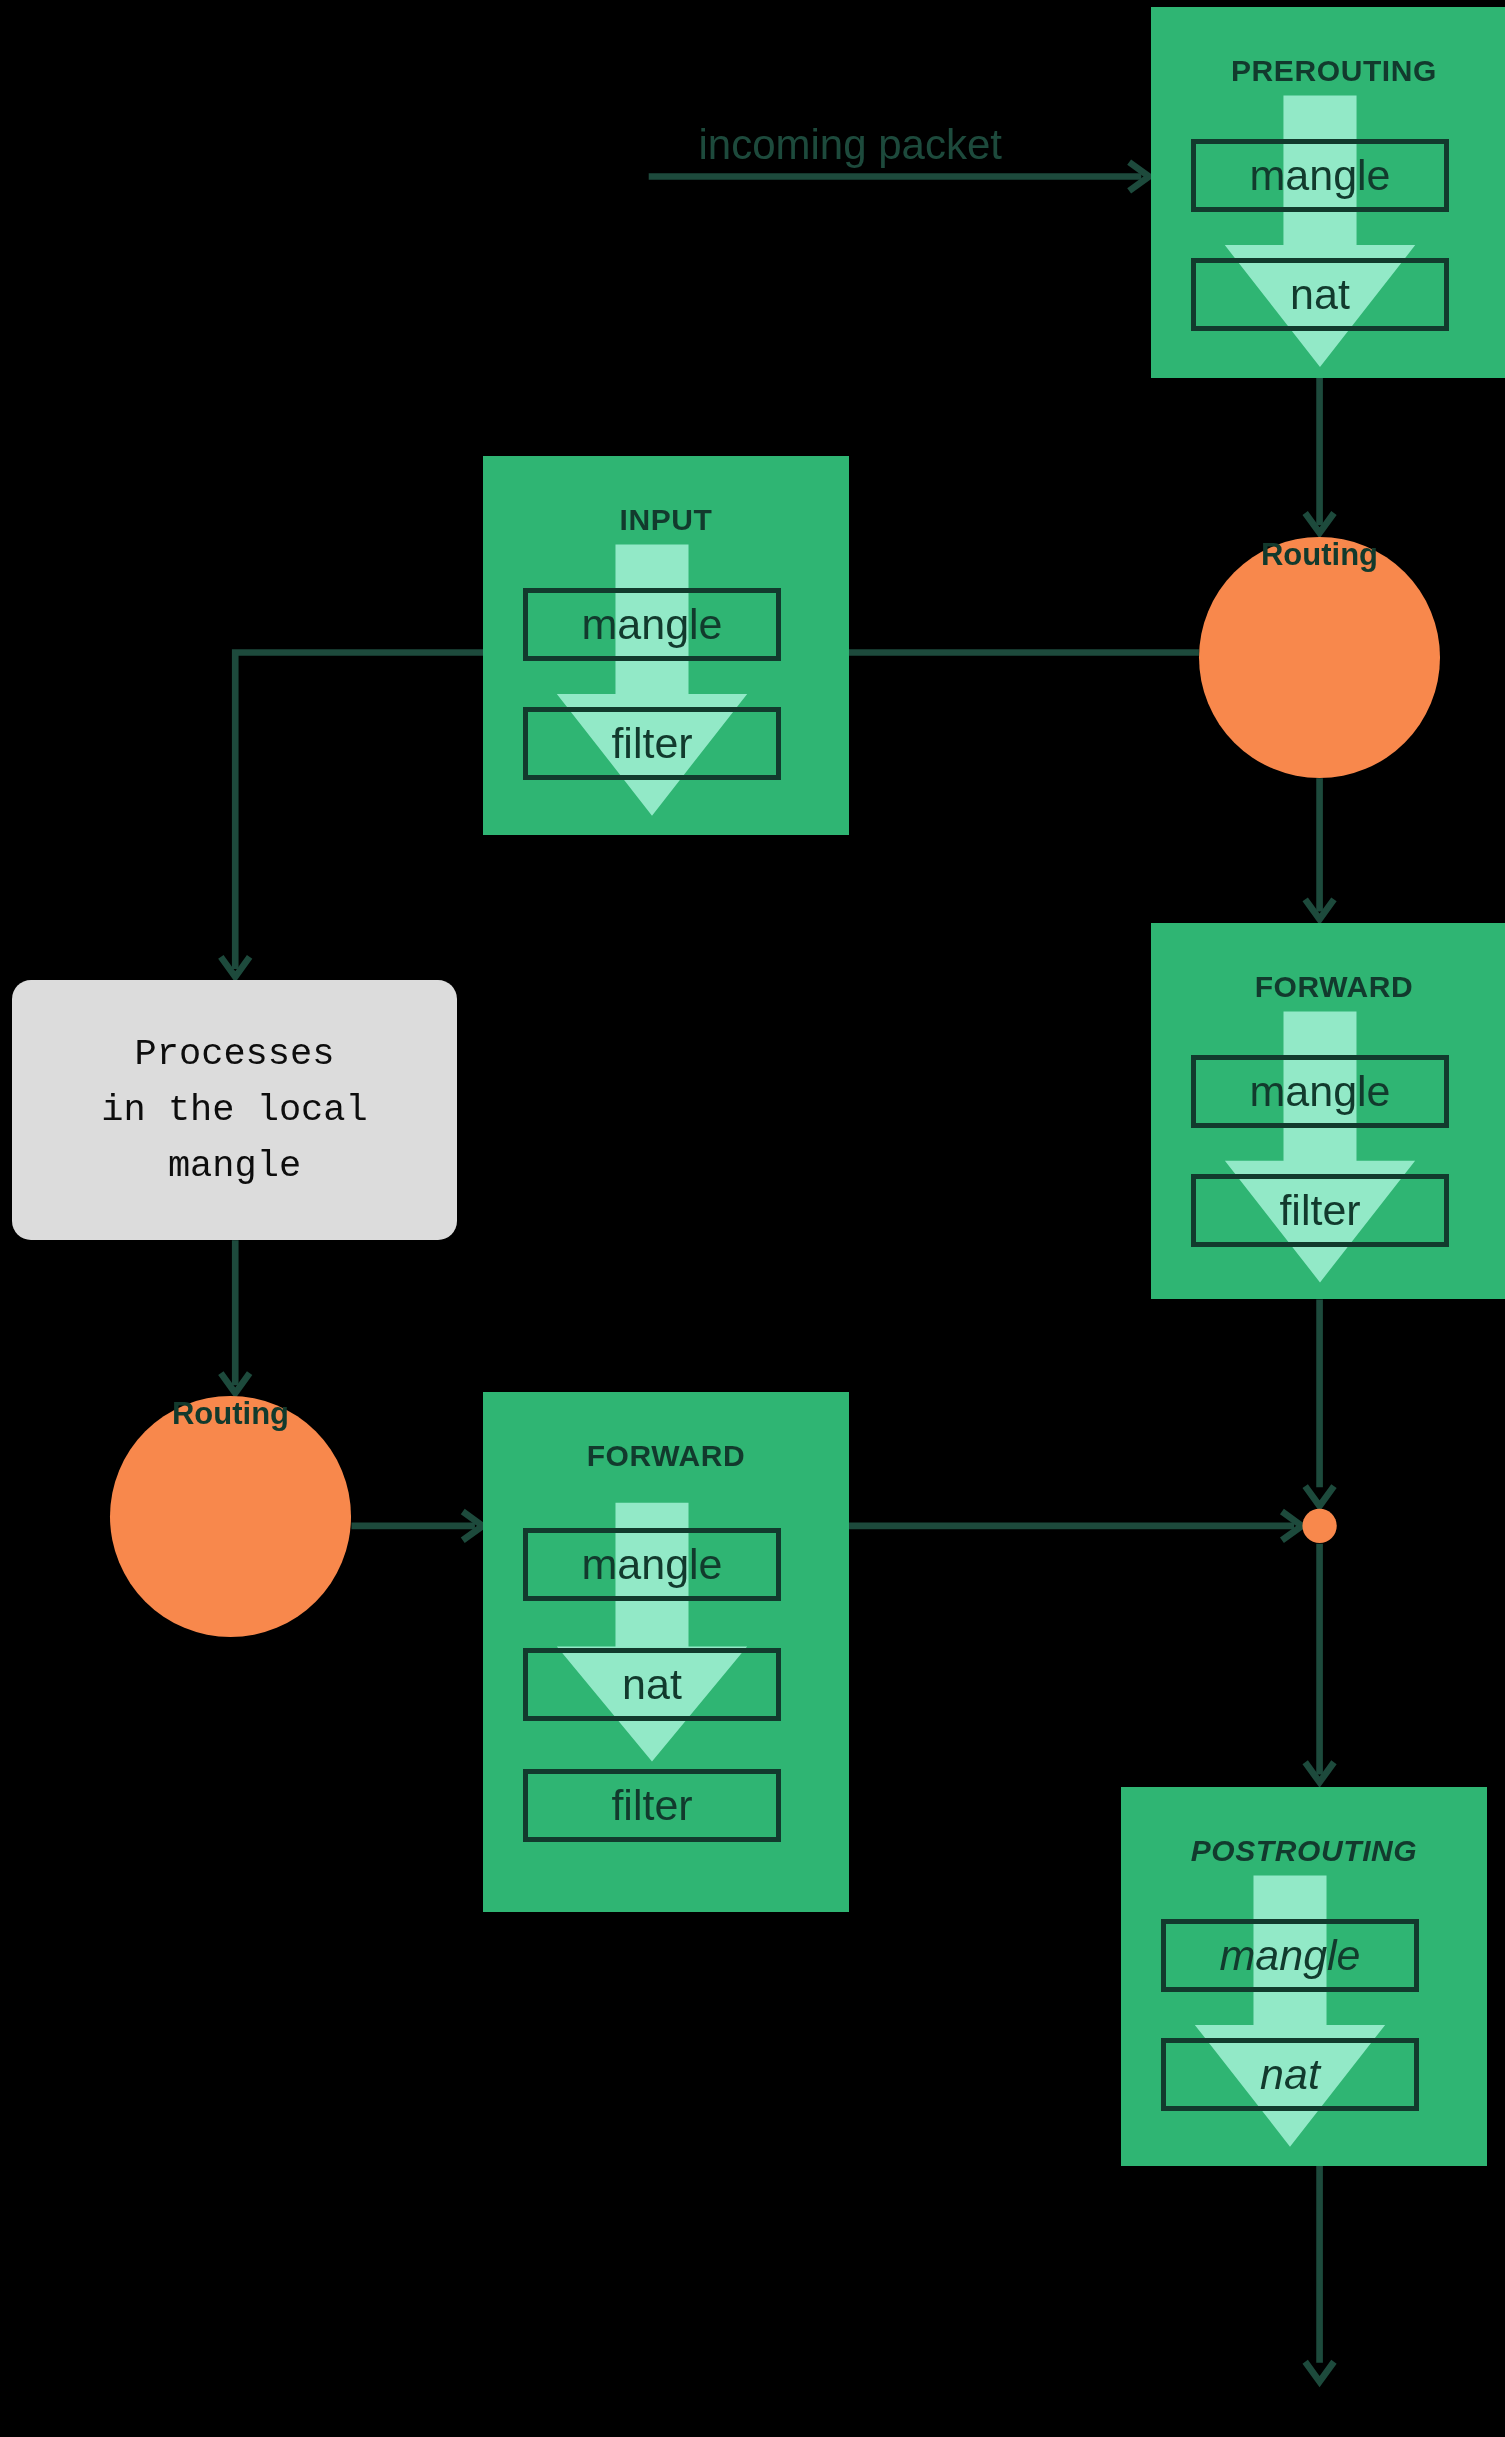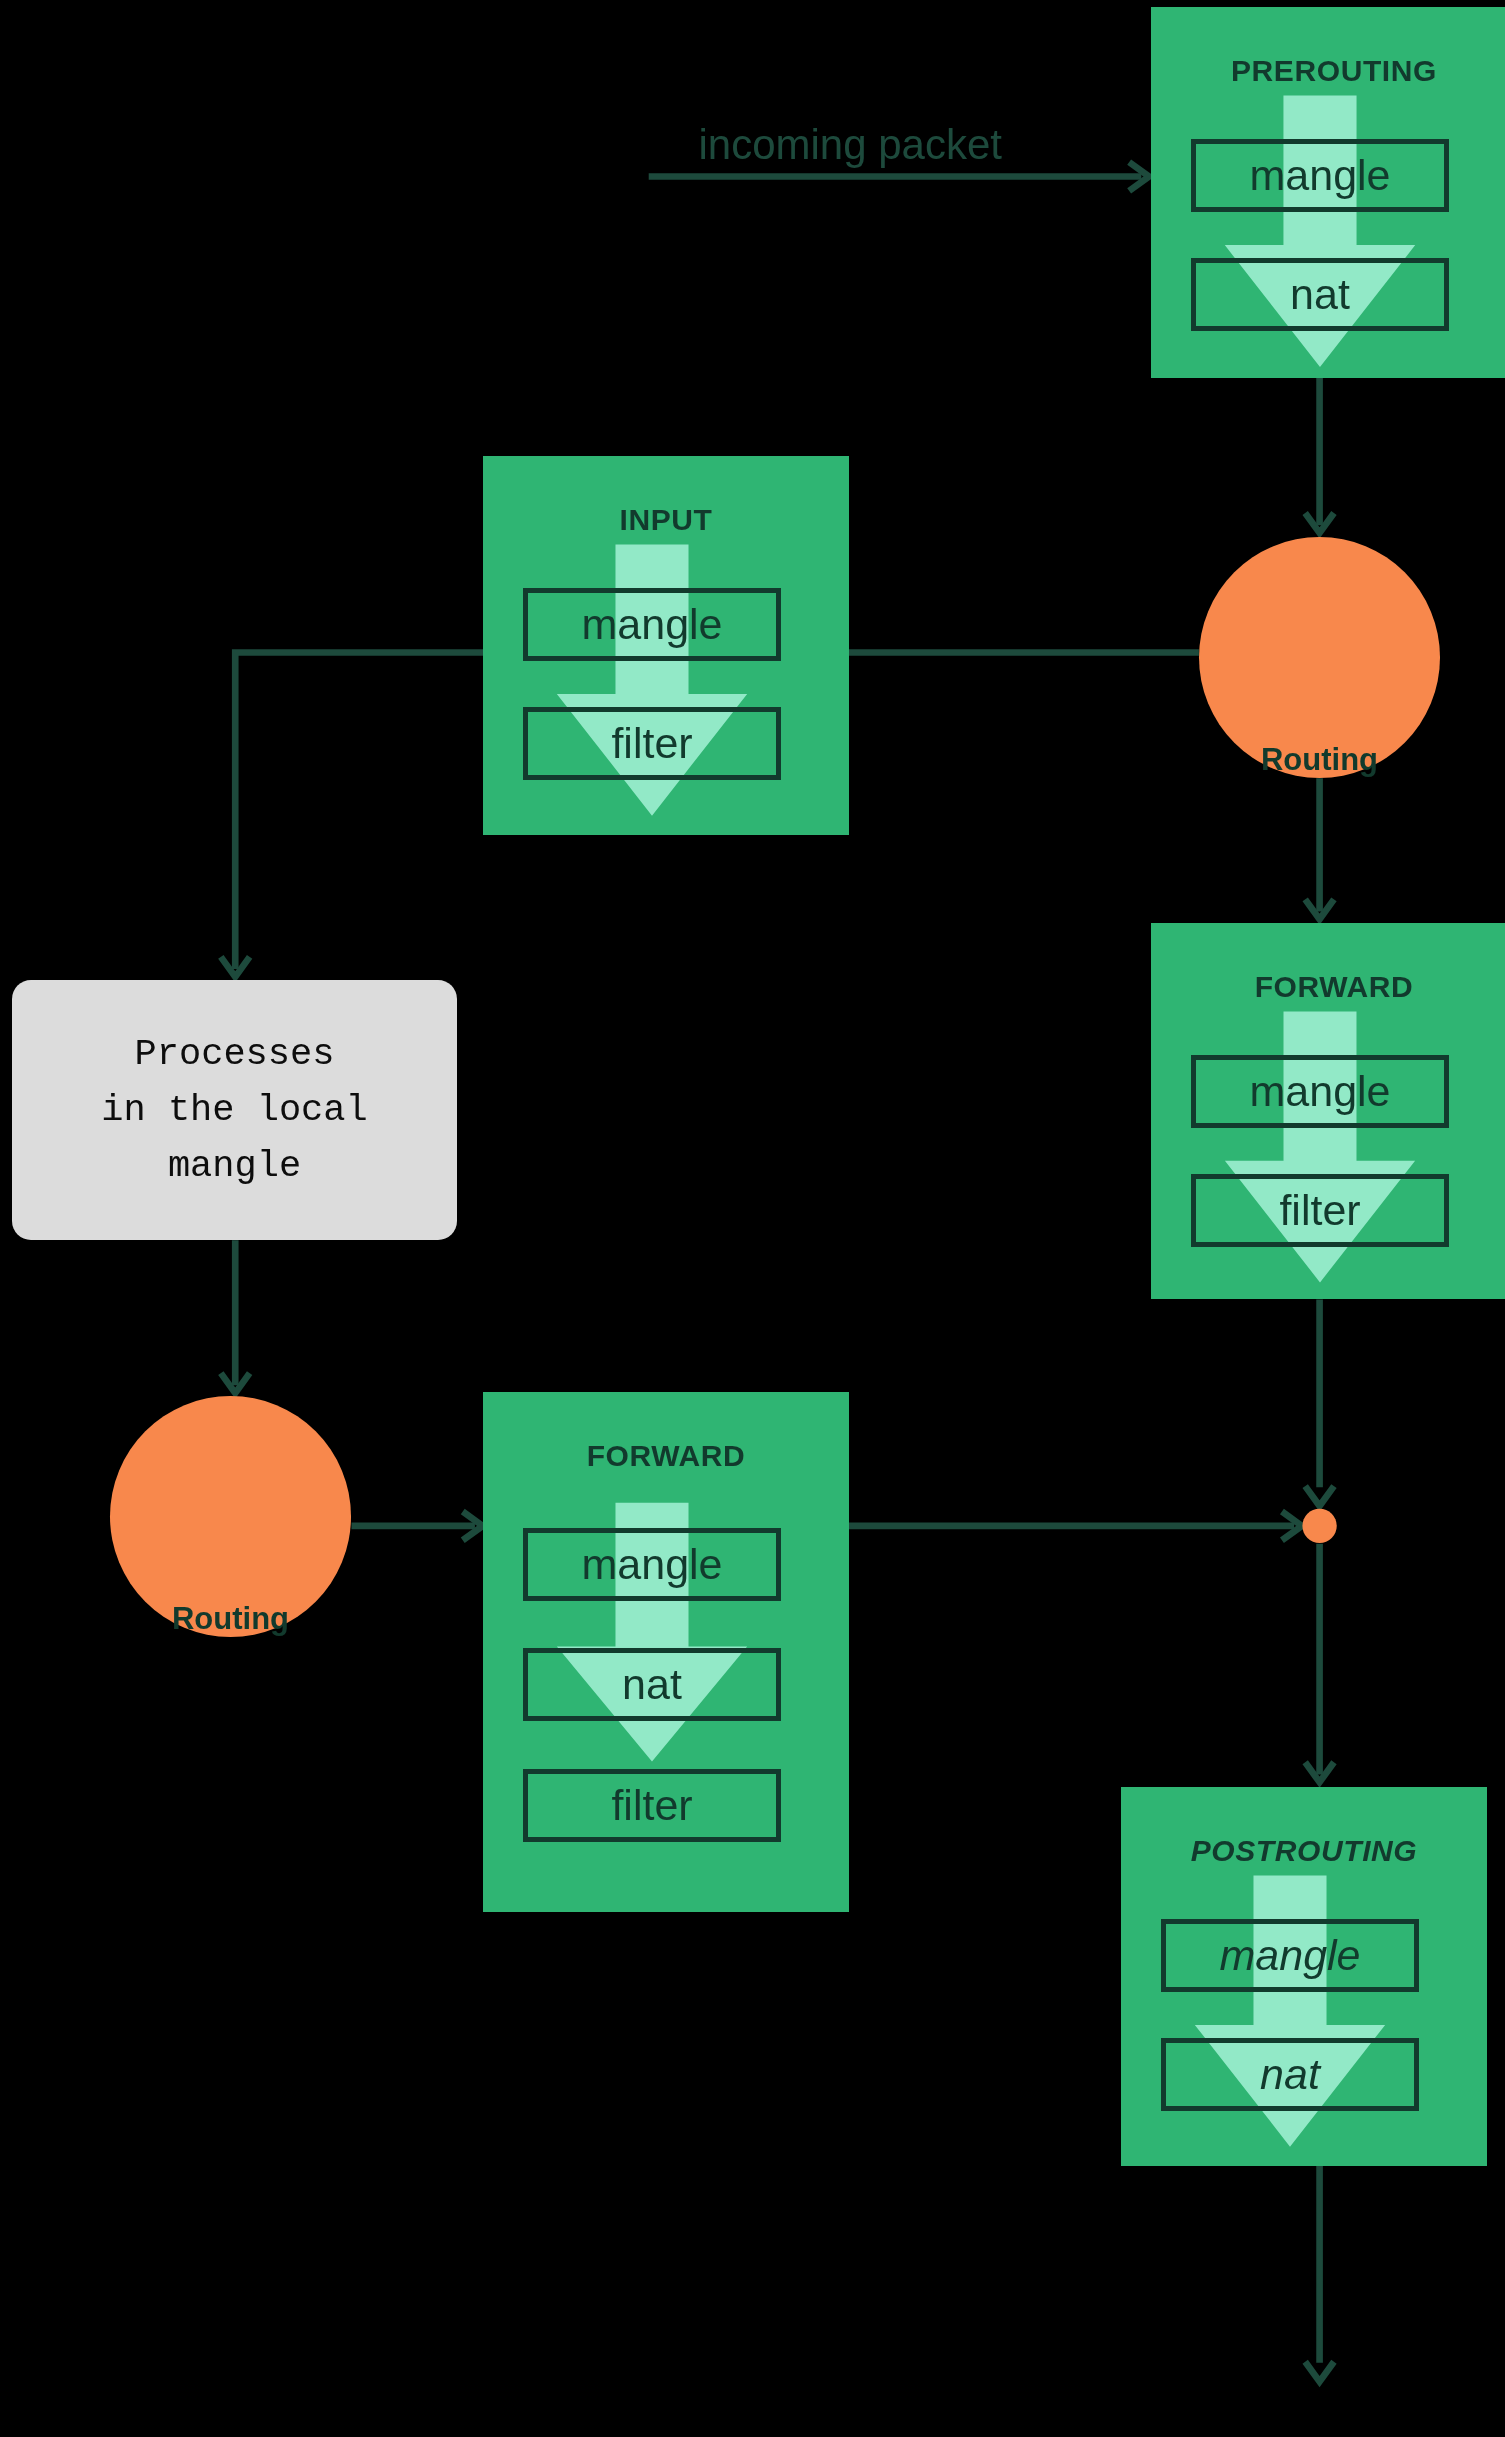--- a/index.html
+++ b/index.html
@@ -27,21 +27,21 @@
     font-size:43px;font-weight:500;color:var(--dark,#123a2d);
   }
   .flow-arrow{position:absolute;left:0;top:0;}
   .flow-arrow polygon{fill:var(--mint,#92e9c7);}
   .r1{top:132px}.r2{top:251px}
   .chain-output .r1{top:136px}.chain-output .r2{top:256px}.chain-output .r3{top:377px}
   
   .routing{
     position:absolute;width:241px;height:241px;border-radius:50%;
     background:var(--orange,#f8884c);
-    display:flex;align-items:flex-end;justify-content:center;
+    display:flex;align-items:flex-start;justify-content:center;
     font-size:31px;font-weight:800;color:var(--dark,#123a2d);
   }
   
   .processes{
     position:absolute;left:12px;top:980px;width:445px;height:260px;
     background:var(--gray,#dcdcdc);border-radius:19px;
     color:var(--processes_text,#0d0d0d);
     display:flex;flex-direction:column;align-items:center;justify-content:center;
     font-size:37px;line-height:56px;text-align:center;font-family:Liberation Mono, monospace;
   }

